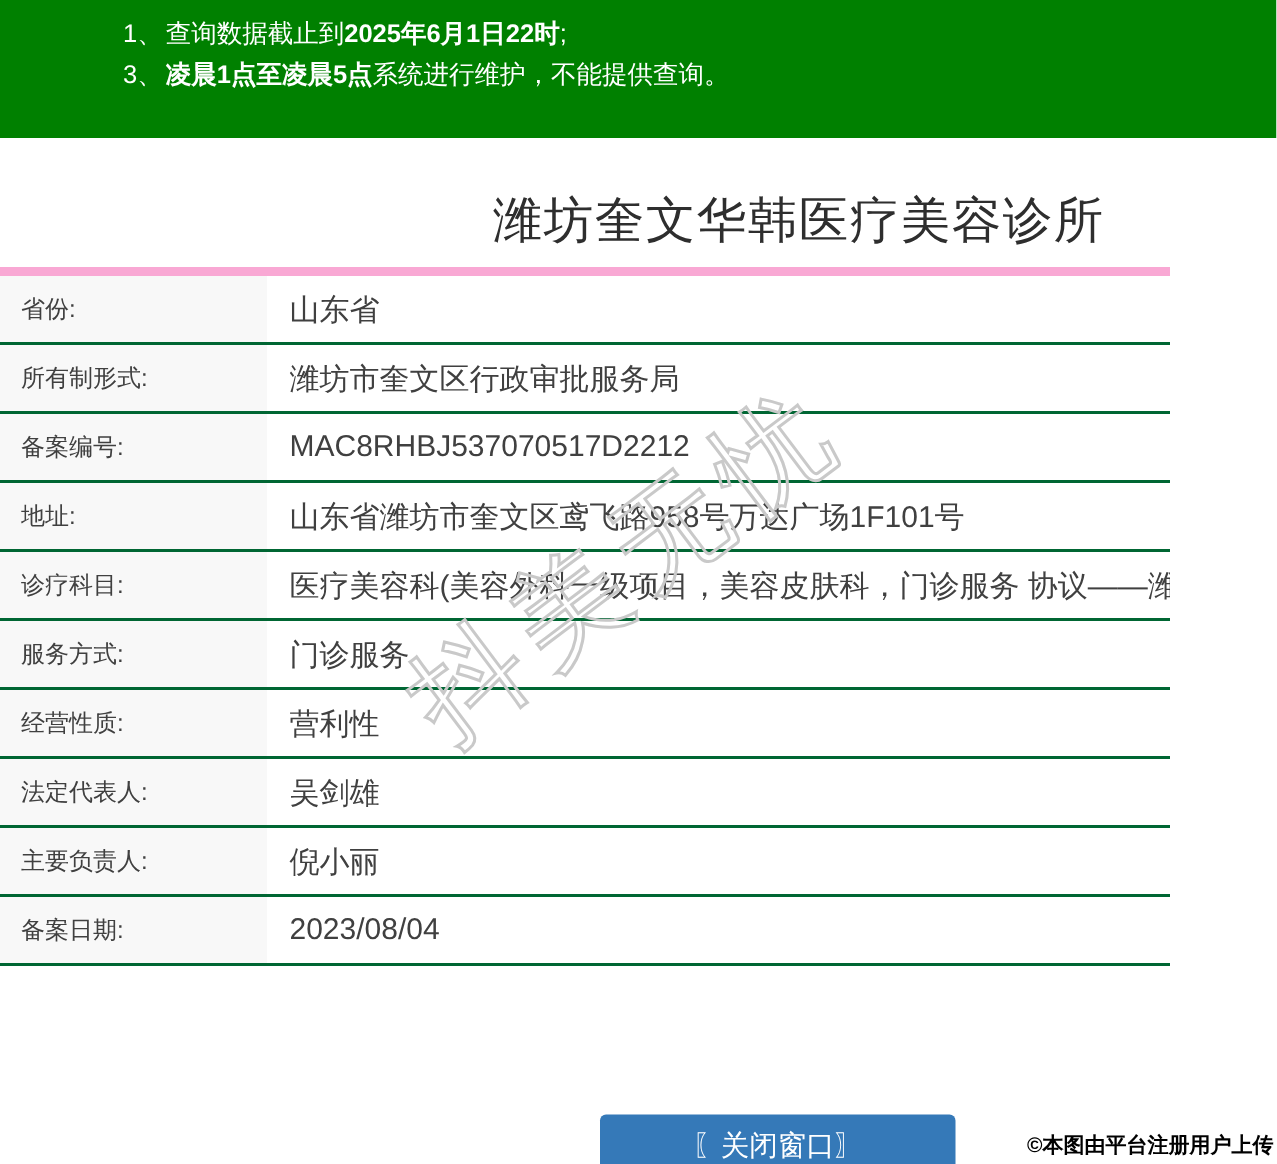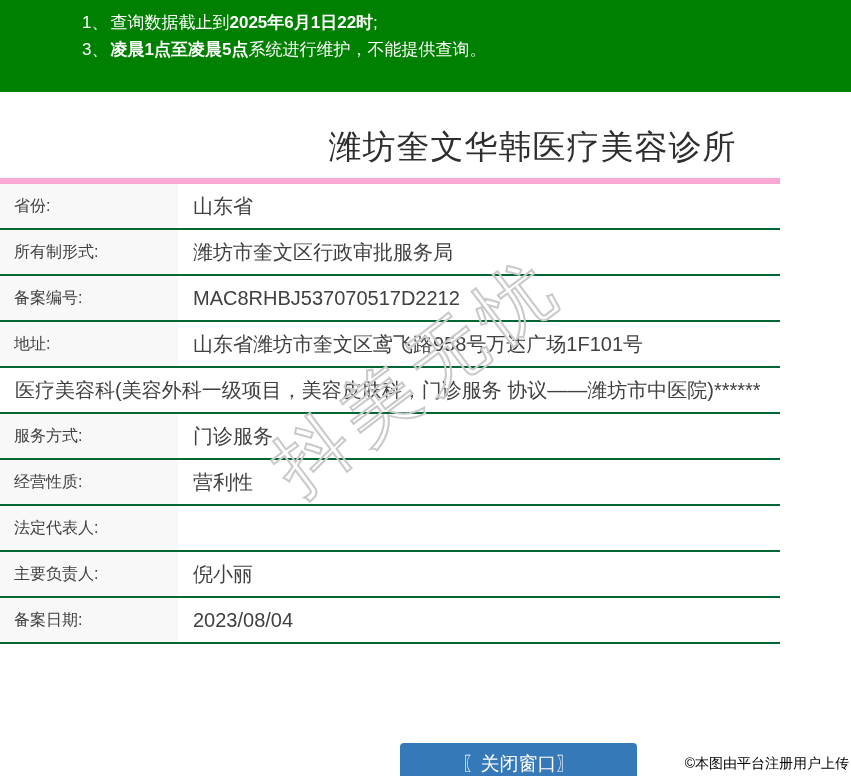--- a/index.html
+++ b/index.html
@@ -112,21 +112,21 @@
     font-family: inherit;
     z-index: 6;
   }
 
   
   .footer-note {
     position: absolute;
     right: 2px;
     bottom: 3px;
     font-size: 14px;
-    font-weight: 400;
+    font-weight: 700;
     color: #000000;
     text-shadow:
       -1px -1px 0 #ffffff,
        1px -1px 0 #ffffff,
       -1px  1px 0 #ffffff,
        1px  1px 0 #ffffff;
     z-index: 7;
   }
 </style>
 </head>
@@ -150,32 +150,34 @@
   </div>
   <div class="row">
     <div class="cell-label">备案编号:</div>
     <div class="cell-value">MAC8RHBJ537070517D2212</div>
   </div>
   <div class="row">
     <div class="cell-label">地址:</div>
     <div class="cell-value">山东省潍坊市奎文区鸢飞路958号万达广场1F101号</div>
   </div>
   <div class="row">
+    <div class="cell-label">诊疗科目:</div>
     <div class="cell-value">医疗美容科(美容外科一级项目，美容皮肤科，门诊服务 协议——潍坊市中医院)******</div>
   </div>
   <div class="row">
     <div class="cell-label">服务方式:</div>
     <div class="cell-value">门诊服务</div>
   </div>
   <div class="row">
     <div class="cell-label">经营性质:</div>
     <div class="cell-value">营利性</div>
   </div>
   <div class="row">
     <div class="cell-label">法定代表人:</div>
+    <div class="cell-value">吴剑雄</div>
   </div>
   <div class="row">
     <div class="cell-label">主要负责人:</div>
     <div class="cell-value">倪小丽</div>
   </div>
   <div class="row">
     <div class="cell-label">备案日期:</div>
     <div class="cell-value">2023/08/04</div>
   </div>
 </div>

